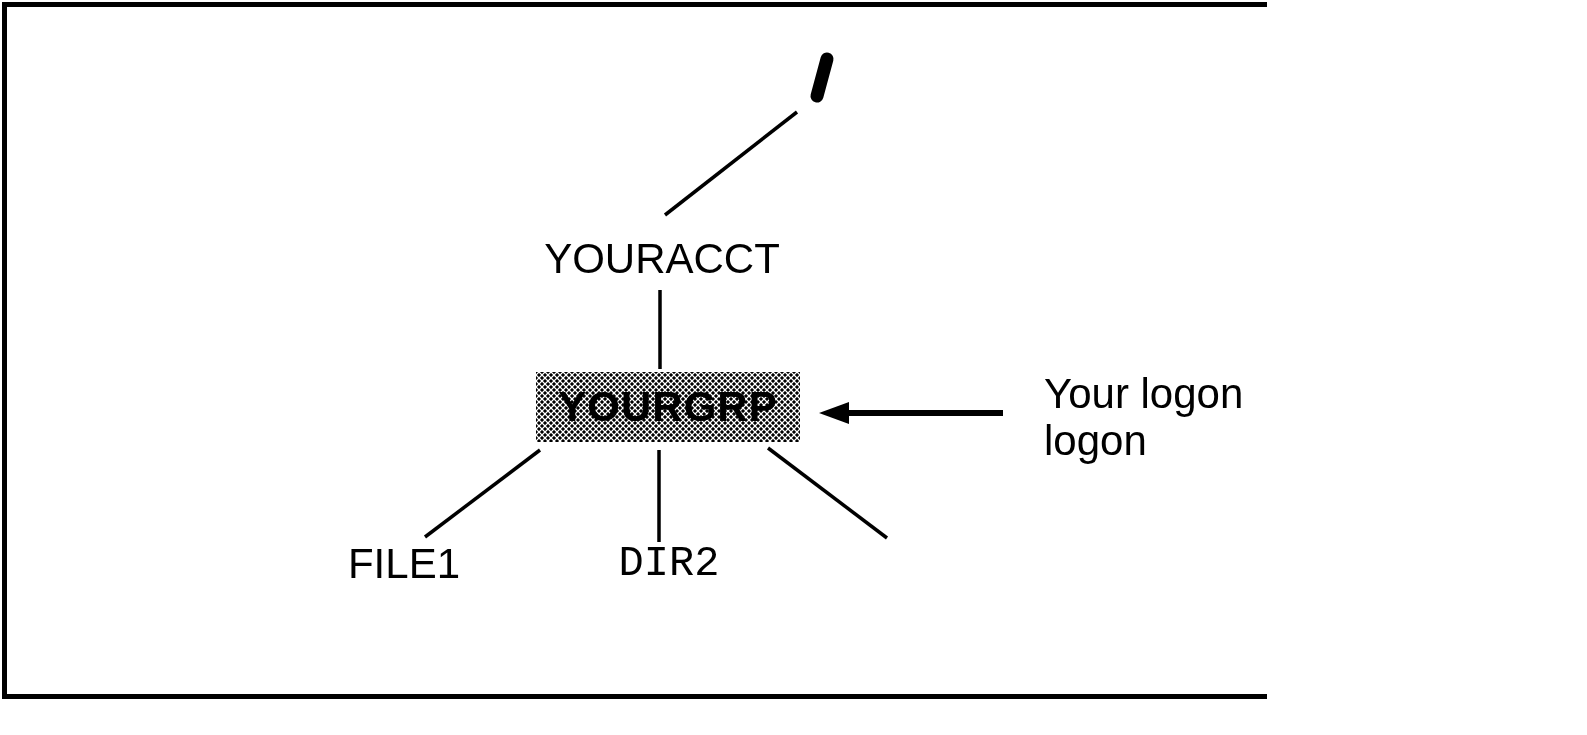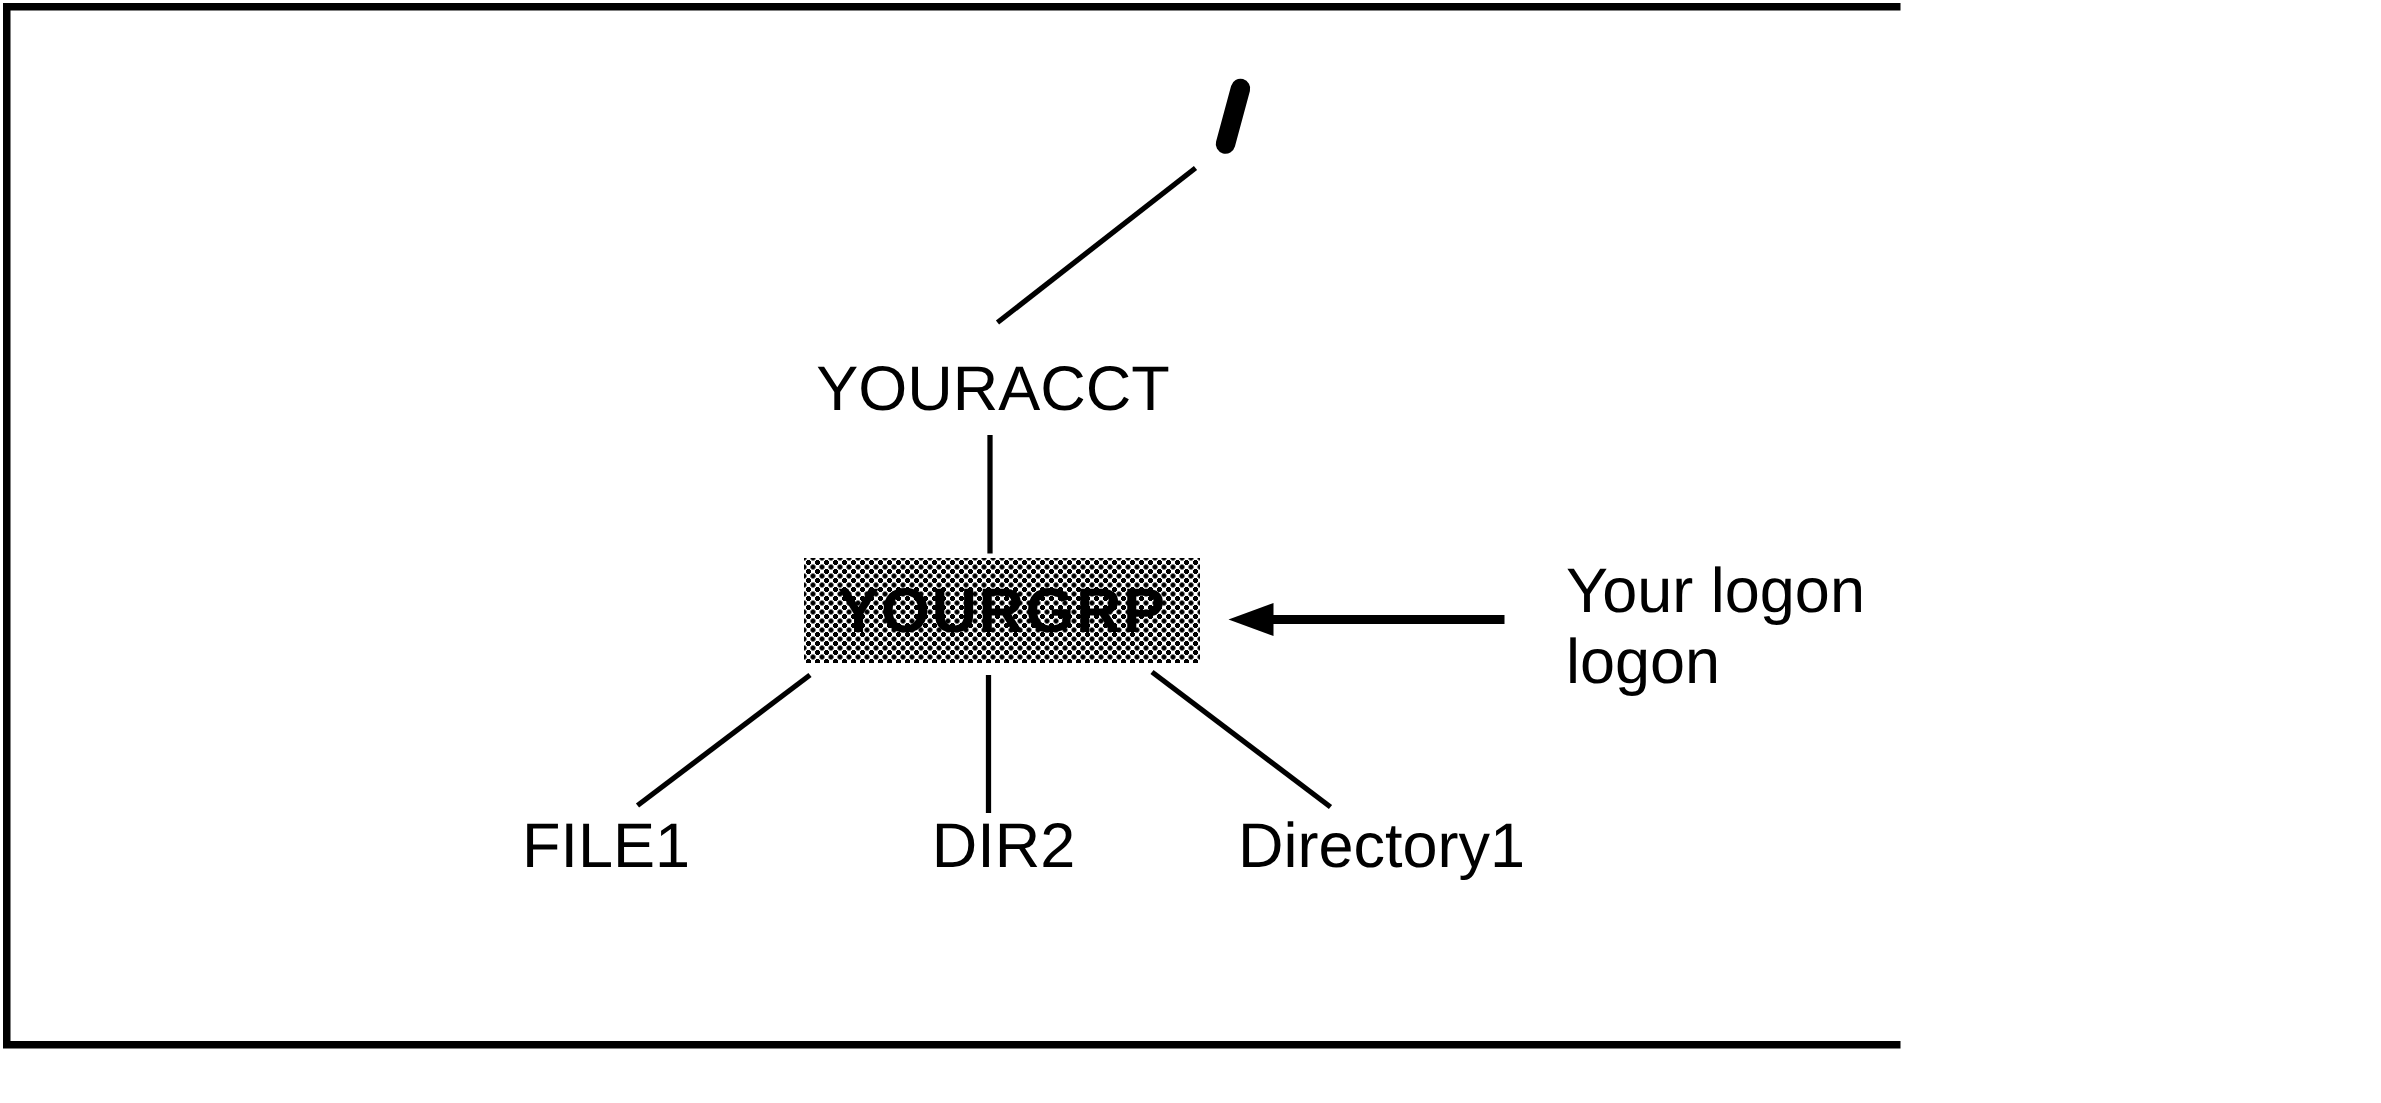--- a/index.html
+++ b/index.html
@@ -125,18 +125,17 @@
     <span class="group-text">YOURGRP</span>
   </div>
 
   <div class="annotation">
     <span>Your logon</span>
     <span>logon</span>
   </div>
 
   <div class="node-label" style="left:404px; top:541px;">FILE1</div>
 
-  <div class="node-label" style="left:669px; top:541px;">DIR2</div>
+  <div class="node-label" style="left:669px; top:541px;font-family:Liberation Mono, monospace;">DIR2</div>
 
-  <div class="node-label" style="left:921px; top:541px;">Directory1</div>
 
 
 </div>
 
 </body></html>

